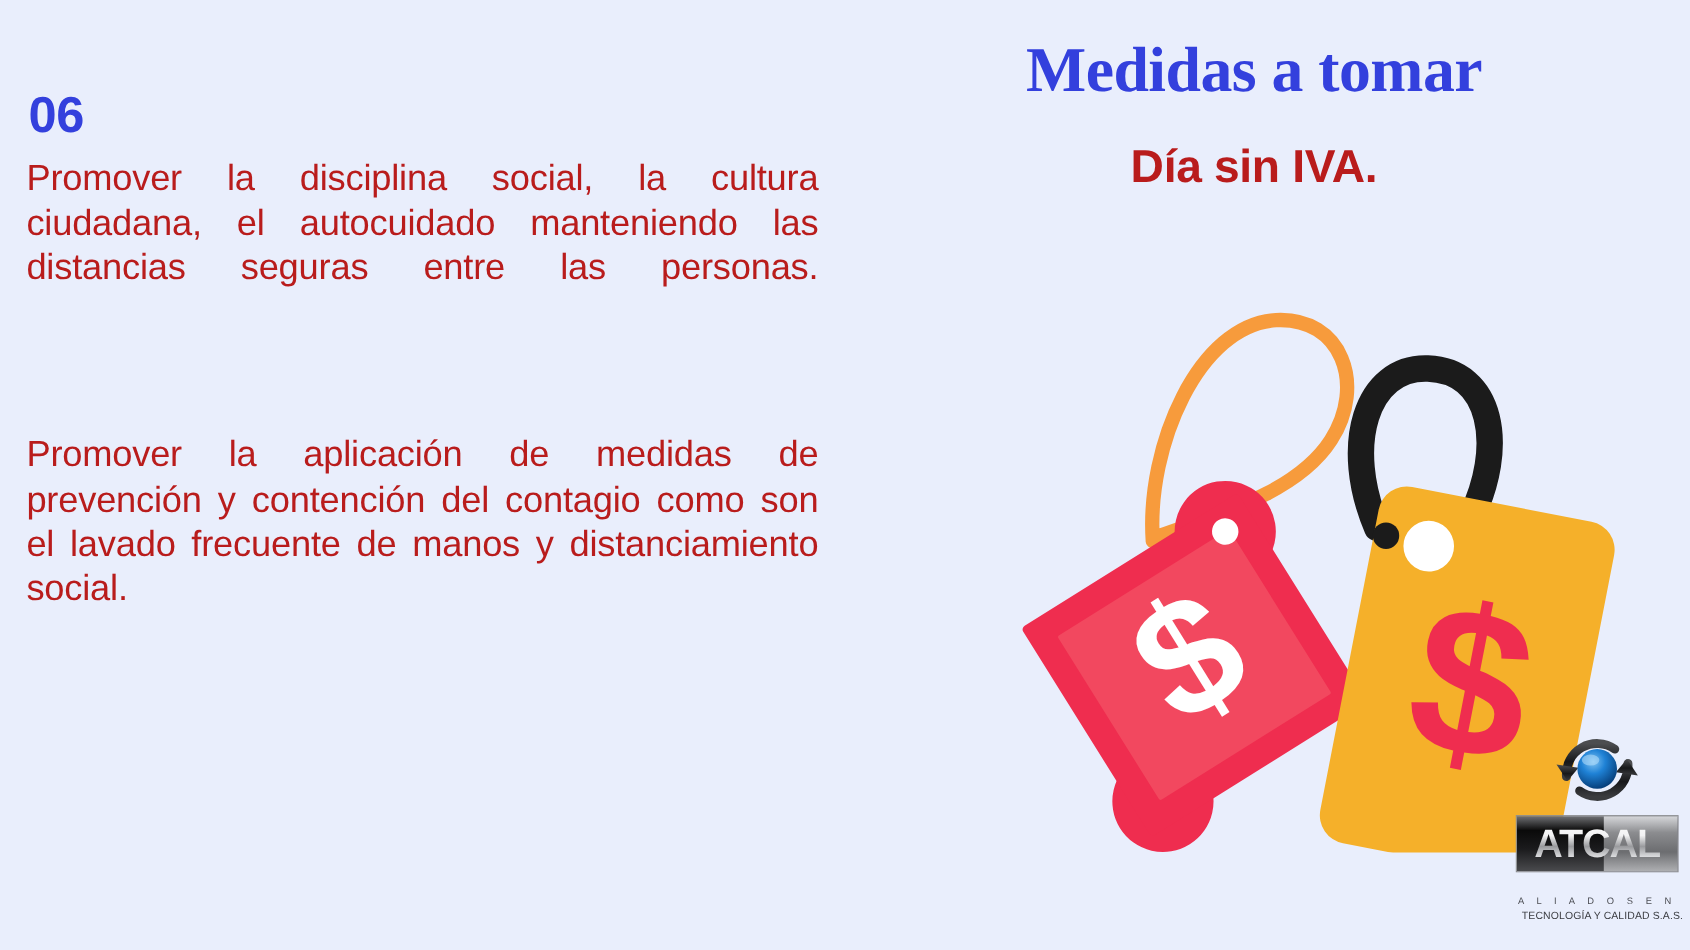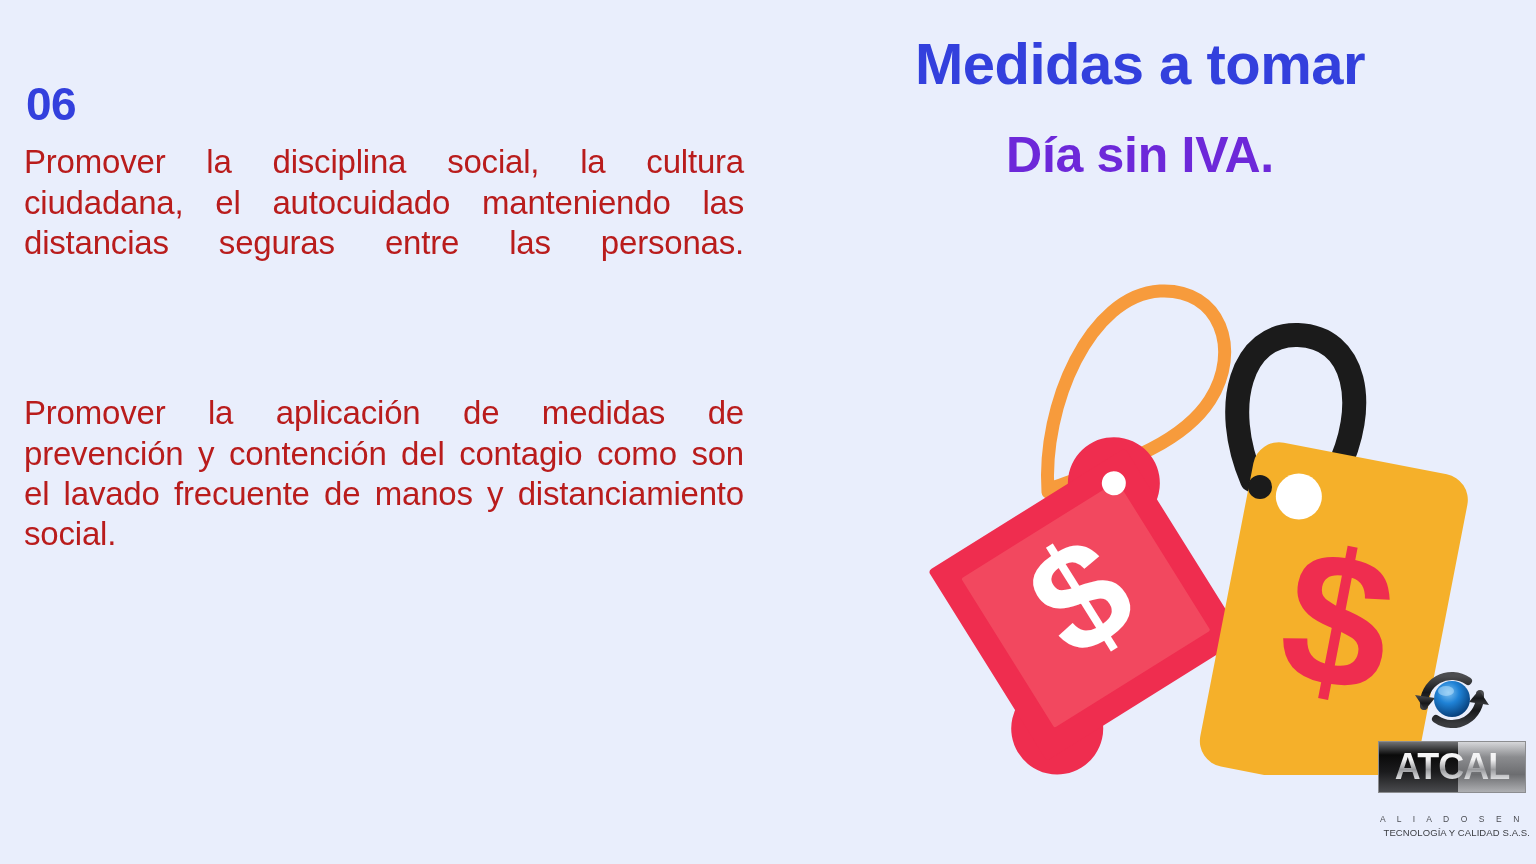--- a/index.html
+++ b/index.html
@@ -60,34 +60,34 @@
 
   
   .right-head {
     position: absolute;
     left: 770px;
     top: 34px;
     width: 740px;
     text-align: center;
   }
   .head-title {
-    font-family: Liberation Sans, sans-serif;
+    font-family: Liberation Serif, serif;
     font-weight: bold;
     font-size: 58px;
     line-height: 1.05;
     color: #3340dd;
     margin: 0;
     letter-spacing: -0.5px;
   }
   .head-sub {
     font-family: "Liberation Sans", sans-serif;
     font-weight: bold;
-    font-size: 50px;
+    font-size: 42px;
     line-height: 1.1;
-    color: #6d28d9;
+    color: #b91c1c;
     margin: 33px 0 0 0;
     letter-spacing: -0.3px;
   }
 
   
   .tags-art {
     position: absolute;
     left: 790px;
     top: 255px;
     width: 700px;

